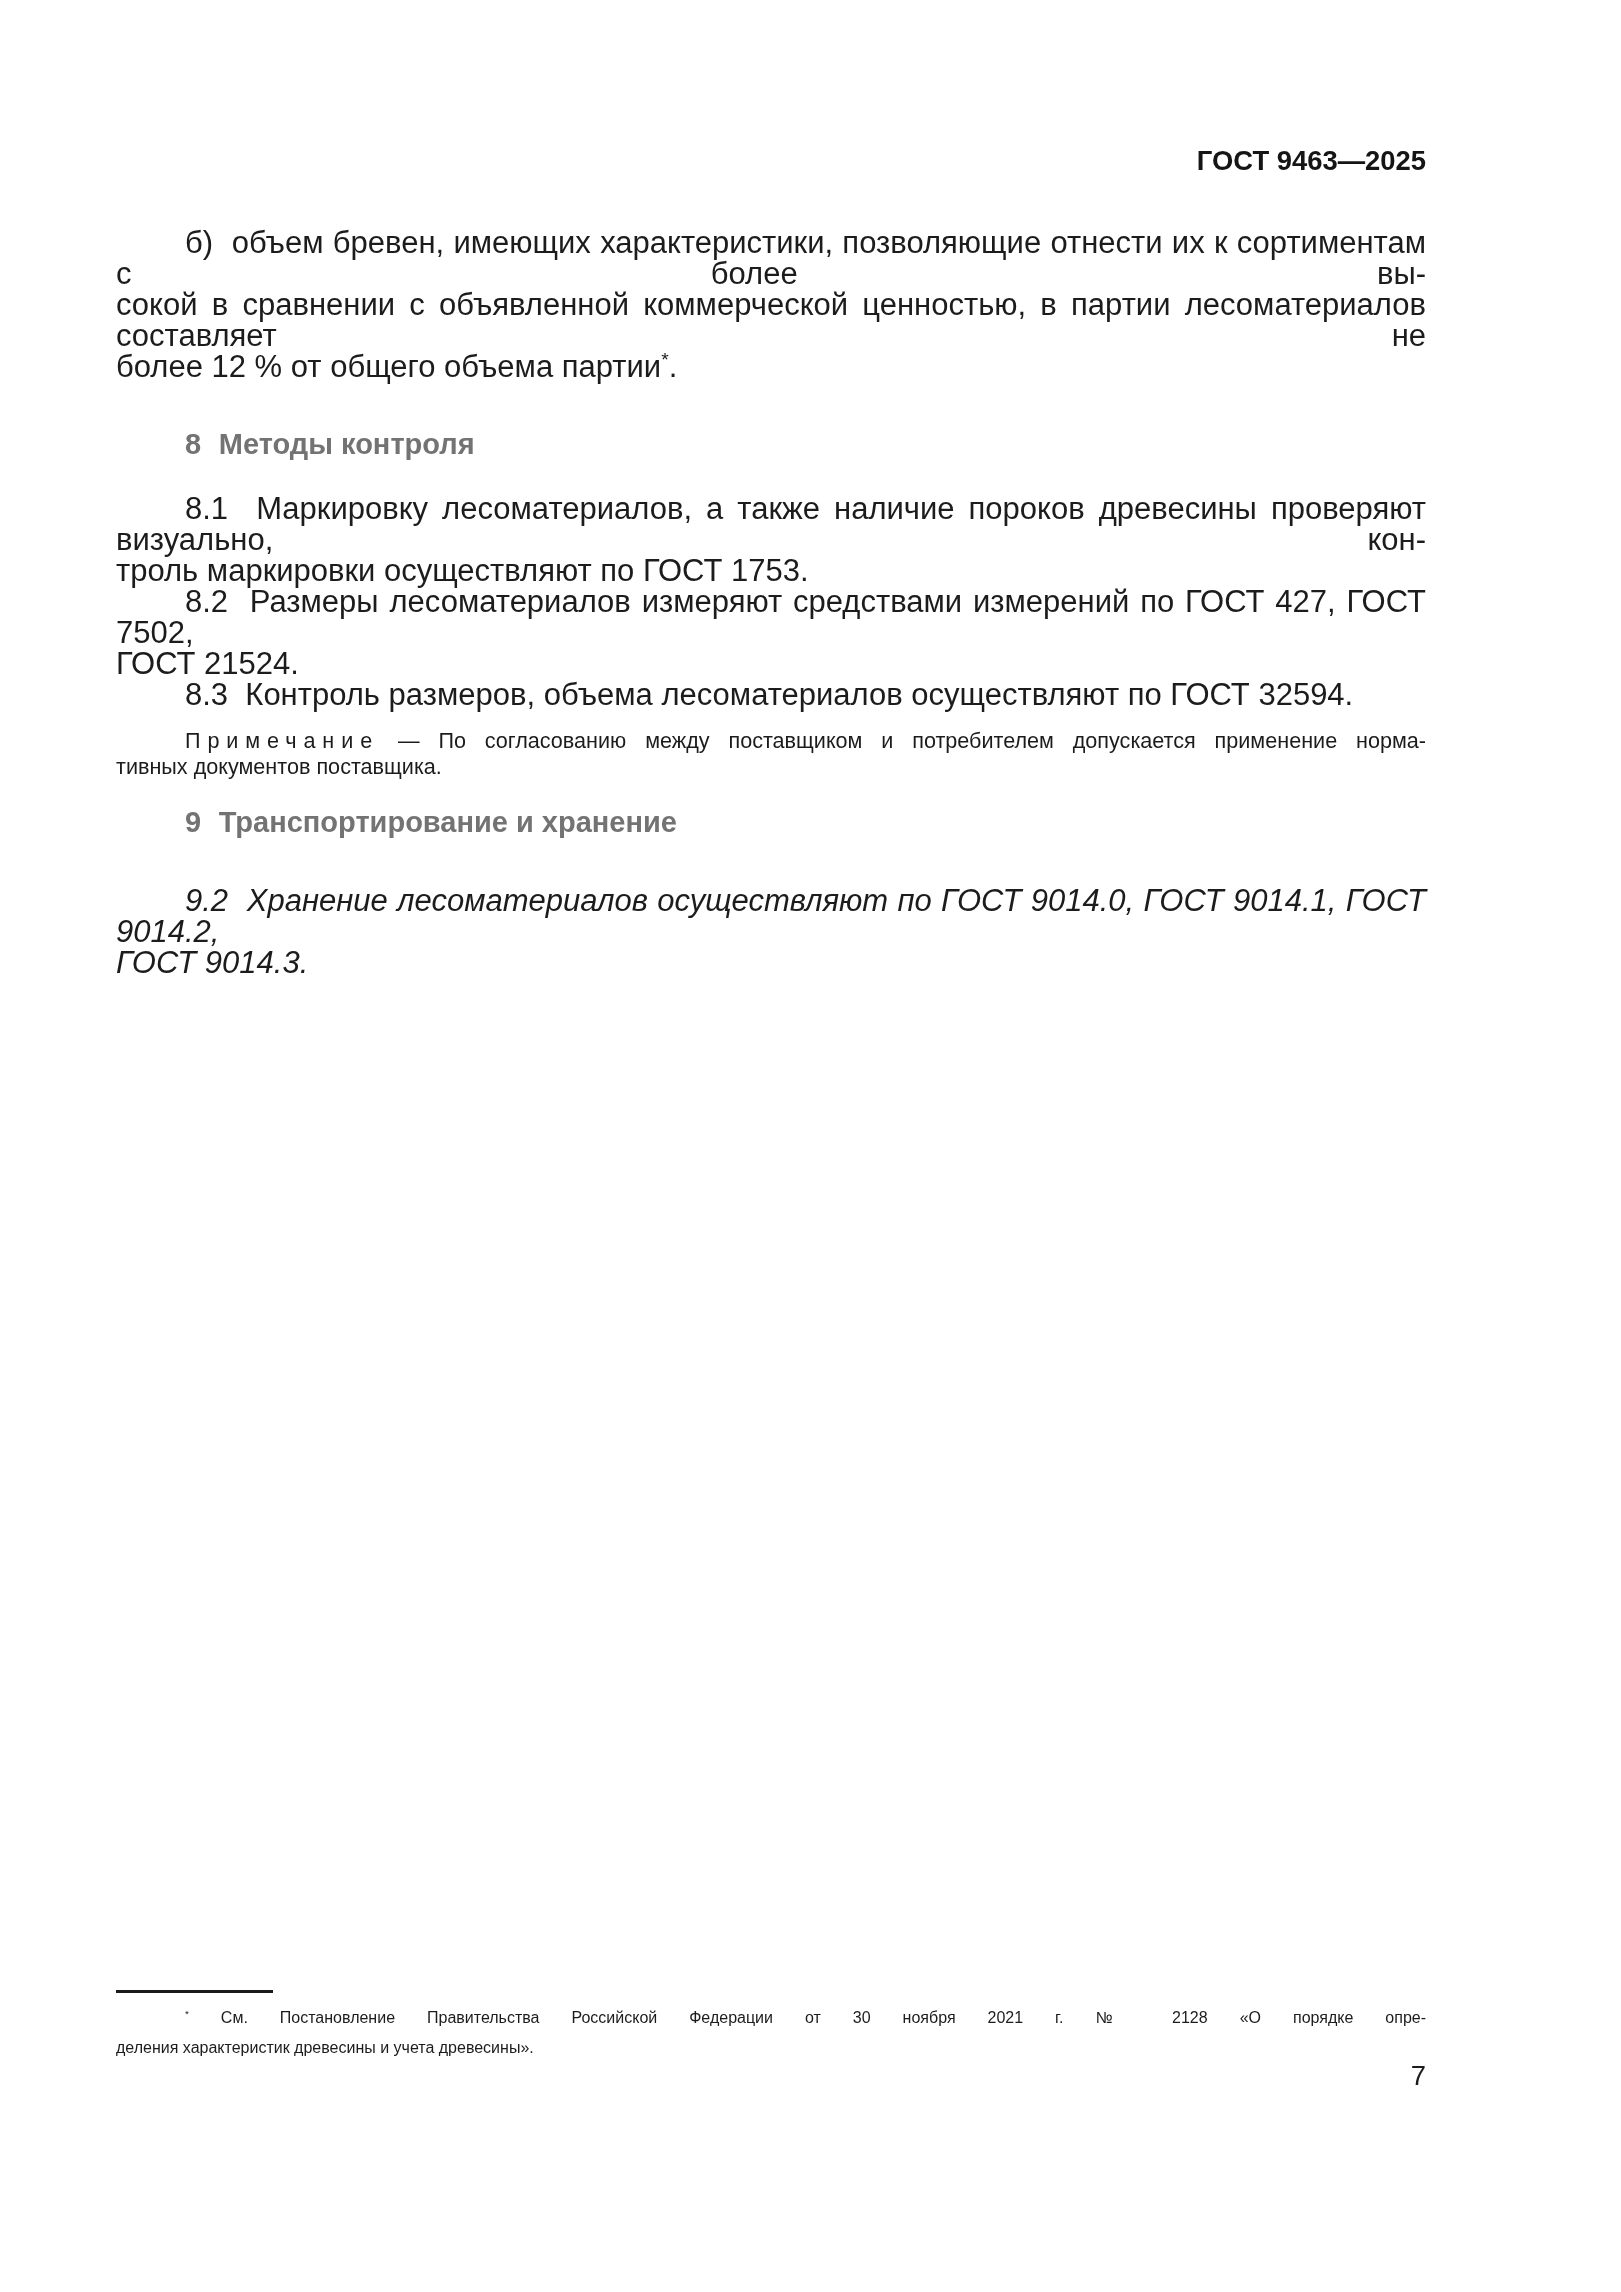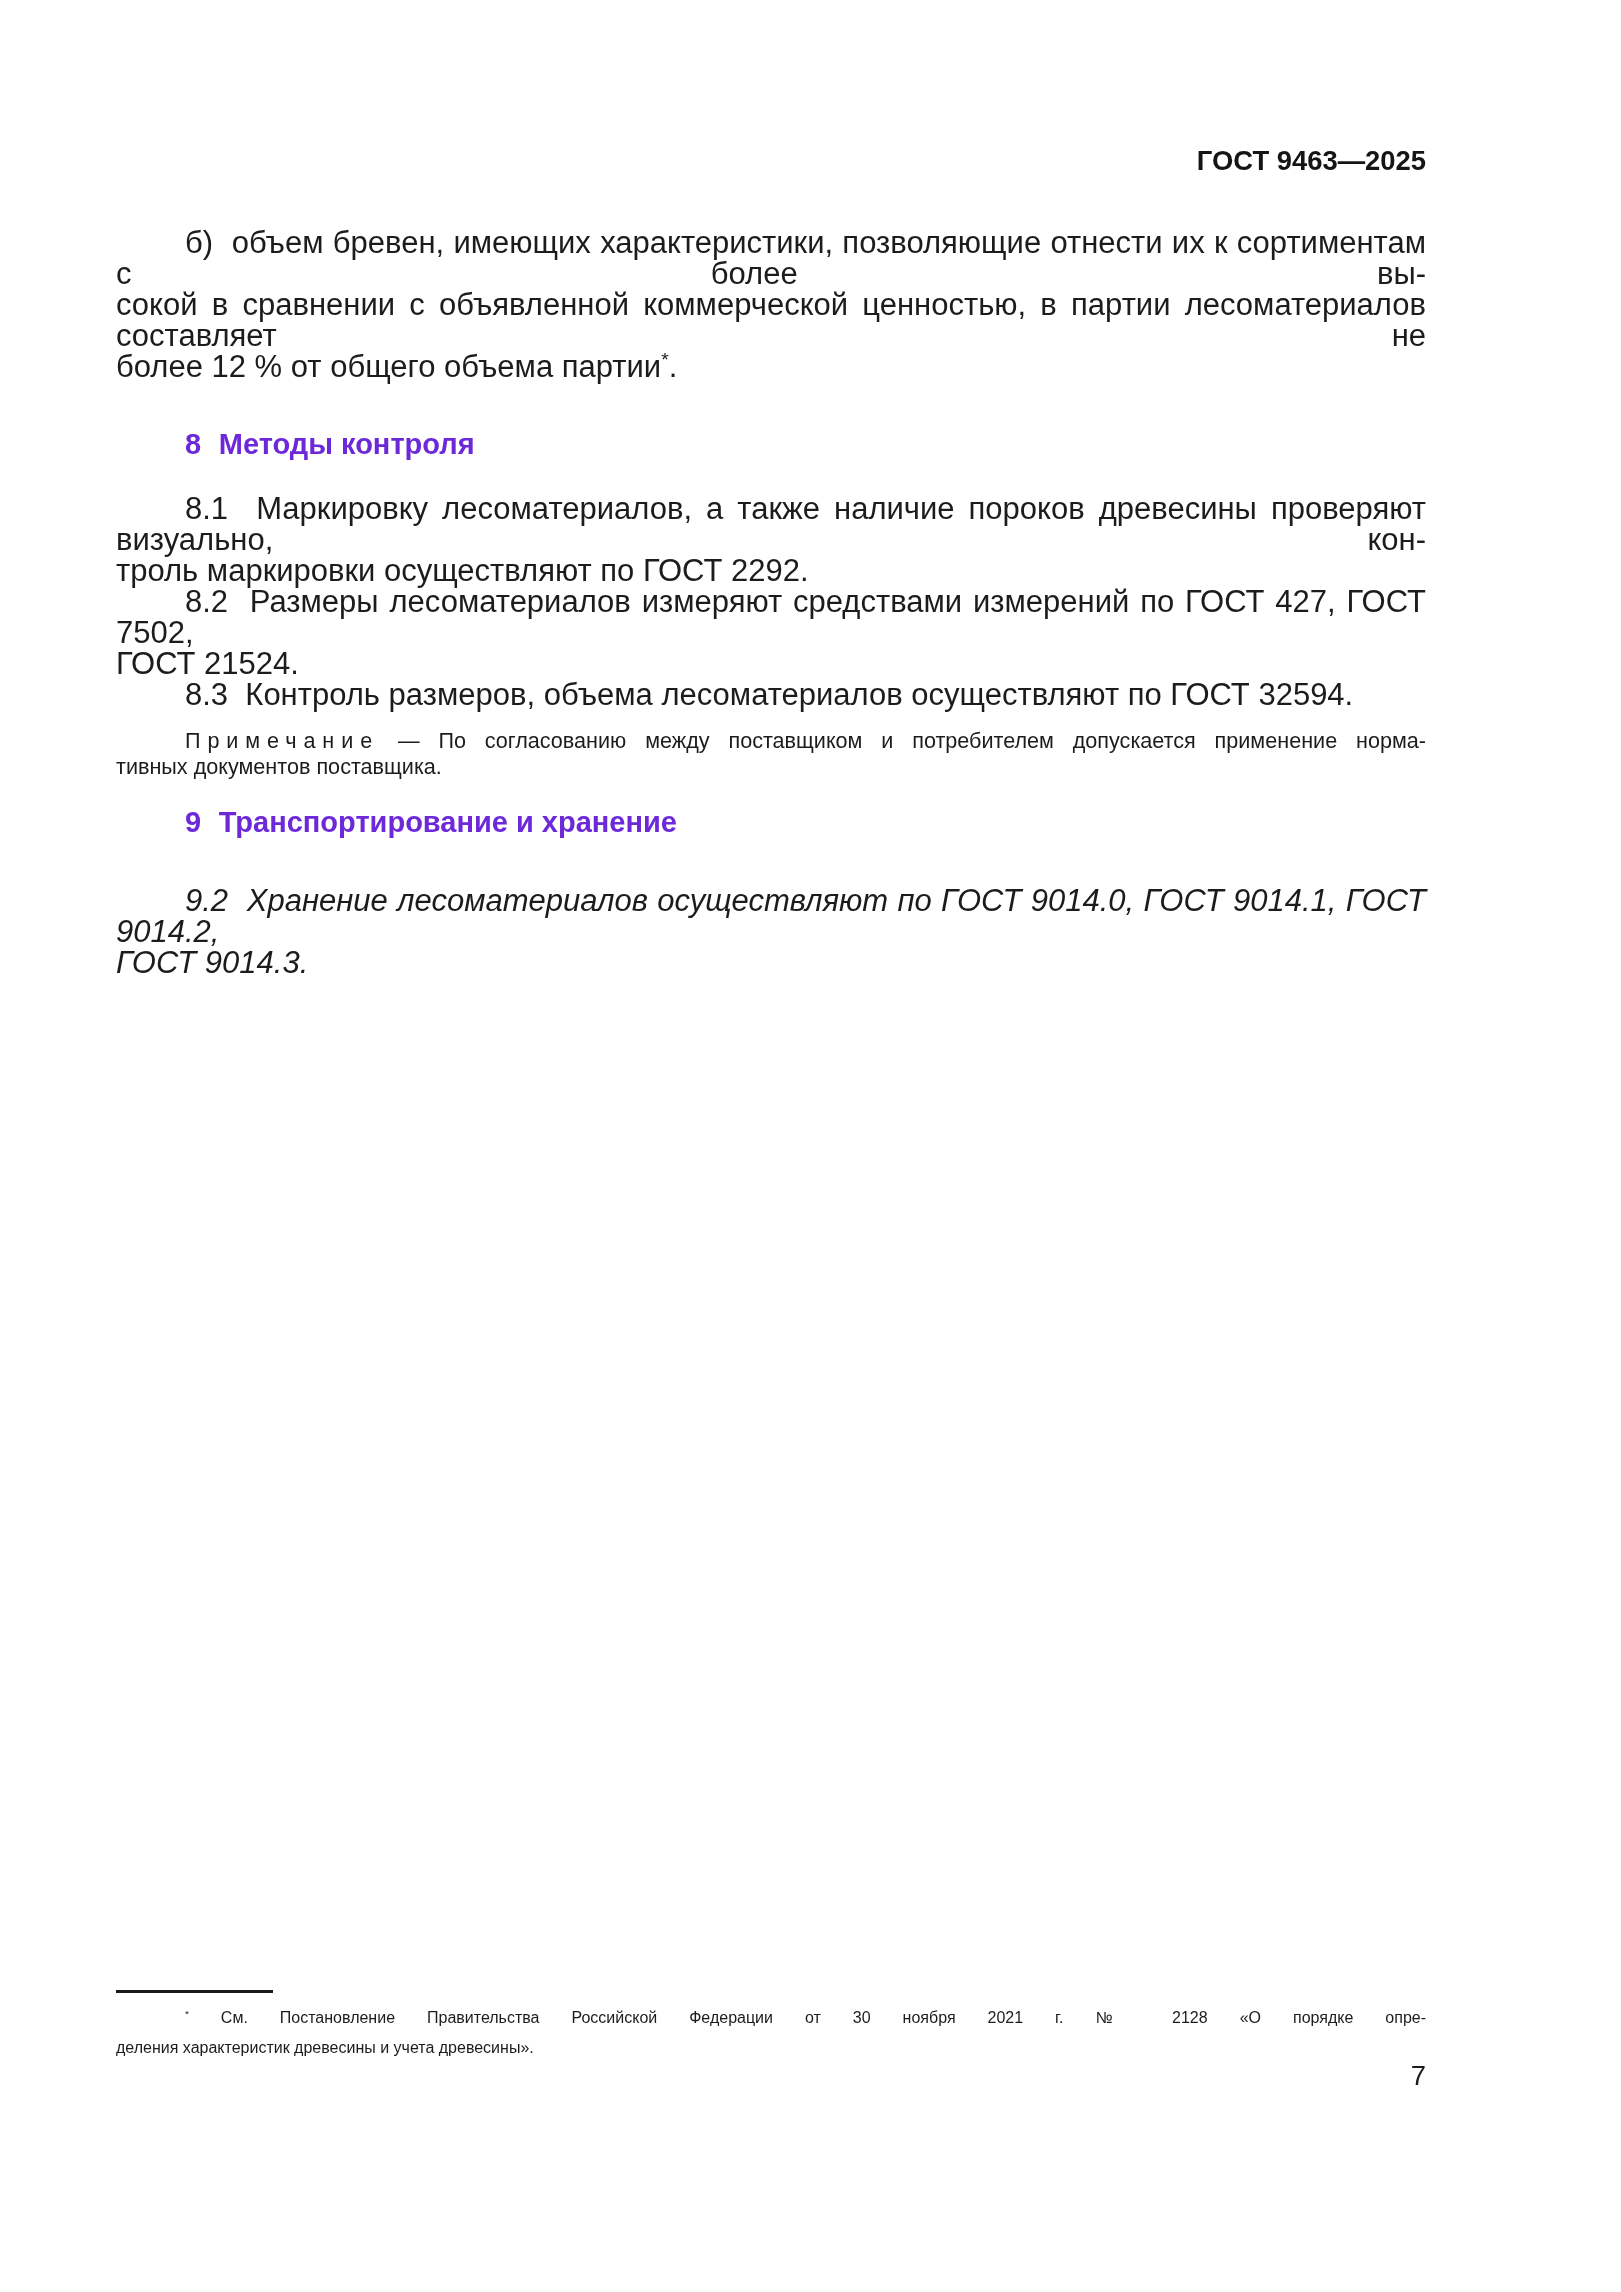--- a/index.html
+++ b/index.html
@@ -29,21 +29,21 @@
     -moz-text-align-last:justify;
   }
   .fi { text-indent:69px; }
   .note { font-size:21.6px; line-height:26.5px; }
   .spaced { letter-spacing:0.32em; }
   sup { font-size:0.62em; line-height:0; vertical-align:super; }
   .sec-heading {
     font-size:29px; line-height:39px;
     font-weight:bold;
     padding-left:69px;
-    color:#6d28d9;
+    color:#737373;
   }
   .sec-num { margin-right:17.6px; }
   
   #blocks > :nth-child(1) { margin-top:51px; }   
   #blocks > :nth-child(2) { margin-top:43px; }   
   #blocks > :nth-child(3) { margin-top:29px; }   
   #blocks > :nth-child(4) { margin-top:0; }      
   #blocks > :nth-child(5) { margin-top:0; }      
   #blocks > :nth-child(6) { margin-top:17.6px; }   
   #blocks > :nth-child(7) { margin-top:22.5px; }   
@@ -71,21 +71,21 @@
     <div class="doc-code">ГОСТ 9463—2025</div>
     <div id="blocks">
         <div class="para">
           <div class="ln jl fi"><span>б)&nbsp; объем бревен, имеющих характеристики, позволяющие отнести их к сортиментам с более вы-</span></div>
           <div class="ln jl"><span>сокой в сравнении с объявленной коммерческой ценностью, в партии лесоматериалов составляет не</span></div>
           <div class="ln"><span>более 12 % от общего объема партии</span><sup>*</sup><span>.</span></div>
         </div>
         <div class="sec-heading"><span class="sec-num">8</span><span>Методы контроля</span></div>
         <div class="para">
           <div class="ln jl fi"><span>8.1&nbsp; Маркировку лесоматериалов, а также наличие пороков древесины проверяют визуально, кон-</span></div>
-          <div class="ln"><span>троль маркировки осуществляют по ГОСТ 2292.</span></div>
+          <div class="ln"><span>троль маркировки осуществляют по ГОСТ 1753.</span></div>
         </div>
         <div class="para">
           <div class="ln jl fi"><span>8.2&nbsp; Размеры лесоматериалов измеряют средствами измерений по ГОСТ 427, ГОСТ 7502,</span></div>
           <div class="ln"><span>ГОСТ 21524.</span></div>
         </div>
         <div class="para">
           <div class="ln fi"><span>8.3&nbsp; Контроль размеров, объема лесоматериалов осуществляют по ГОСТ 32594.</span></div>
         </div>
         <div class="para note">
           <div class="ln jl fi"><span class="spaced">Примечание</span><span> — По согласованию между поставщиком и потребителем допускается применение норма-</span></div>

